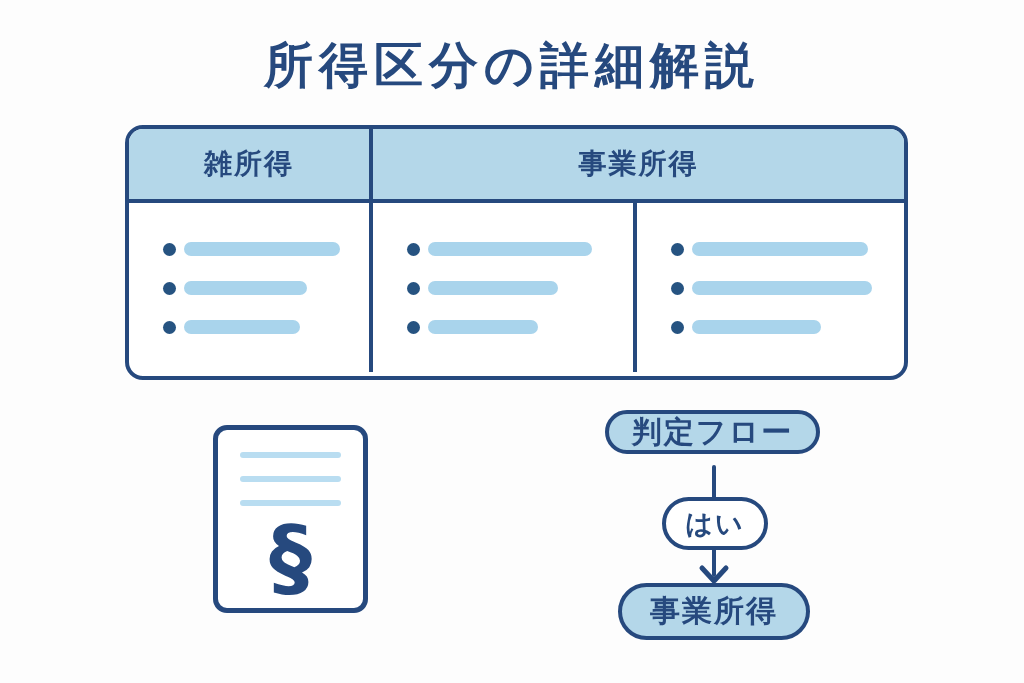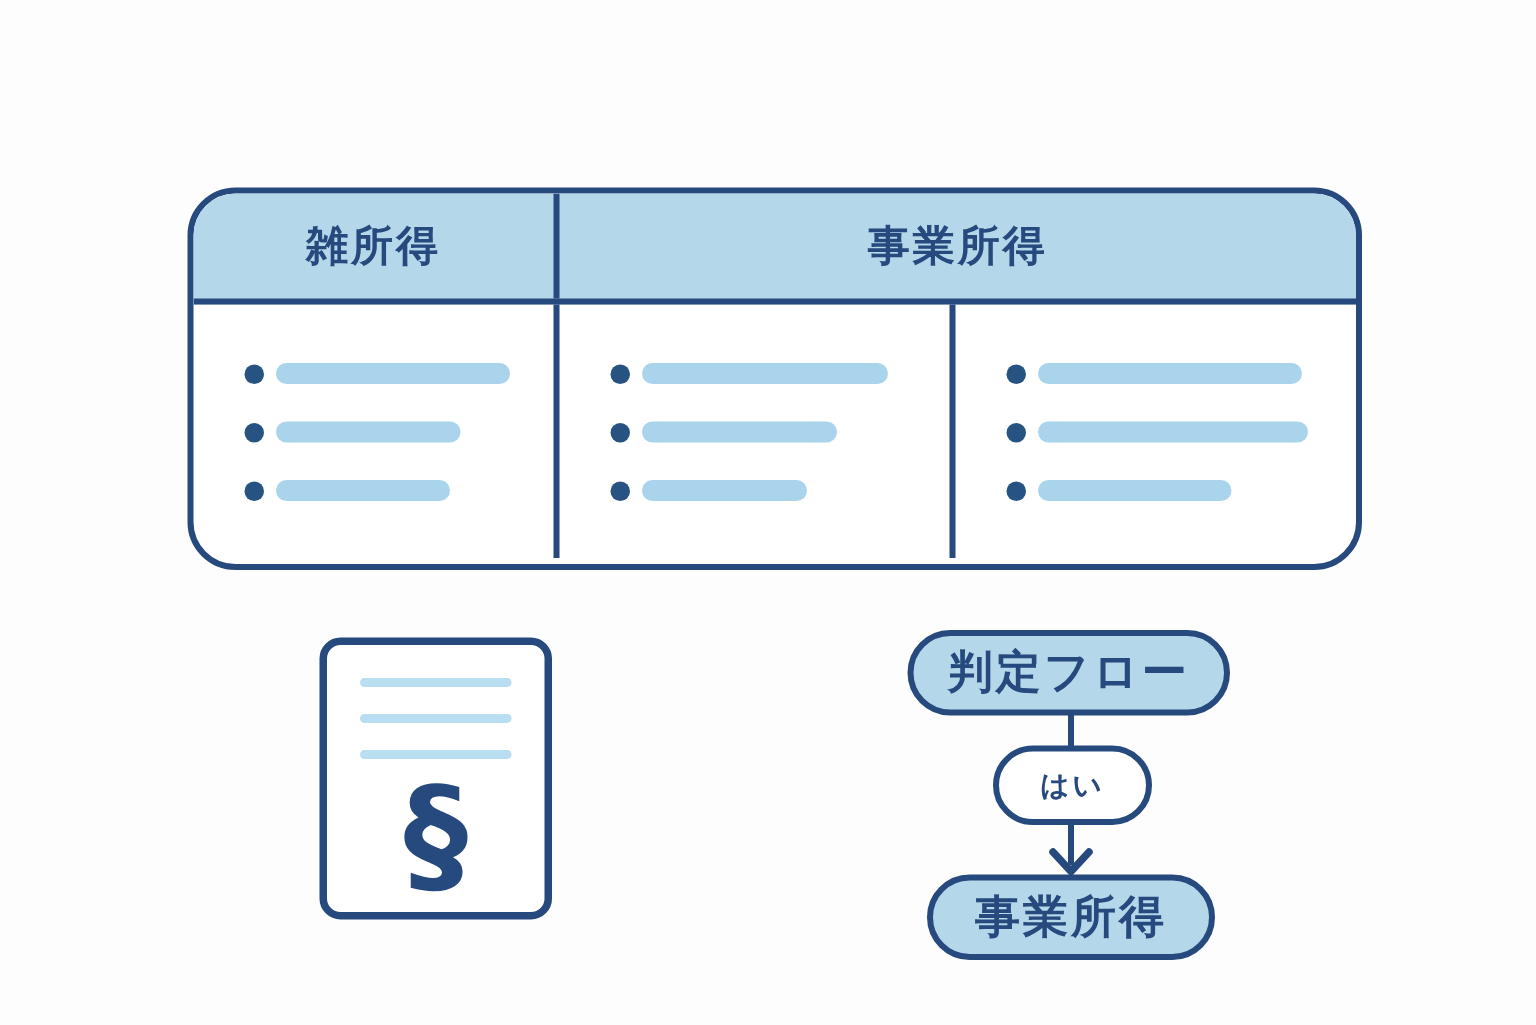--- a/index.html
+++ b/index.html
@@ -24,21 +24,21 @@
     position:absolute;top:33px;left:0;width:100%;
     text-align:center;
     font-size:49px;font-weight:800;letter-spacing:6px;
     color:var(--navy);
   }
   
   .table{
     position:absolute;left:125px;top:125px;
     width:783px;height:255px;
     border:4px solid var(--navy);
-    border-radius:32px;
+    border-radius:18px;
     background:var(--white);
     overflow:hidden;
   }
   .thead{
     display:flex;height:74px;
     background:var(--light-blue);
     border-bottom:4px solid var(--navy);
   }
   .th{
     display:flex;align-items:center;justify-content:center;
@@ -82,29 +82,30 @@
     stroke-linecap:round;stroke-linejoin:round;
   }
   .pill{
     position:absolute;
     display:flex;align-items:center;justify-content:center;
     border:4px solid var(--navy);
     color:var(--navy);
     font-weight:800;letter-spacing:2px;
     background:var(--light-blue);
   }
-  .pill-start{left:15px;top:15px;width:215px;height:57px;border-radius:29px;font-size:30px;}
-  .pill-yes{left:72px;top:92px;width:106px;height:53px;border-radius:27px;font-size:19px;background:var(--white);}
+  .pill-start{left:15px;top:5px;width:215px;height:44px;border-radius:29px;font-size:30px;}
+  .pill-yes{left:72px;top:92px;width:106px;height:53px;border-radius:27px;font-size:27px;background:var(--white);}
   .pill-result{left:28px;top:178px;width:192px;height:57px;border-radius:29px;font-size:30px;}
 </style>
 </head>
 <body>
 
 <div class="canvas">
 
+  <h1 class="title">所得区分の詳細解説</h1>
 
   <div class="table">
     <div class="thead">
       <div class="th c1">雑所得</div>
       <div class="th c3">事業所得</div>
     </div>
     <div class="tbody">
       <div class="td c1">
           <div class="bullet-row">
             <span class="bullet"></span>

